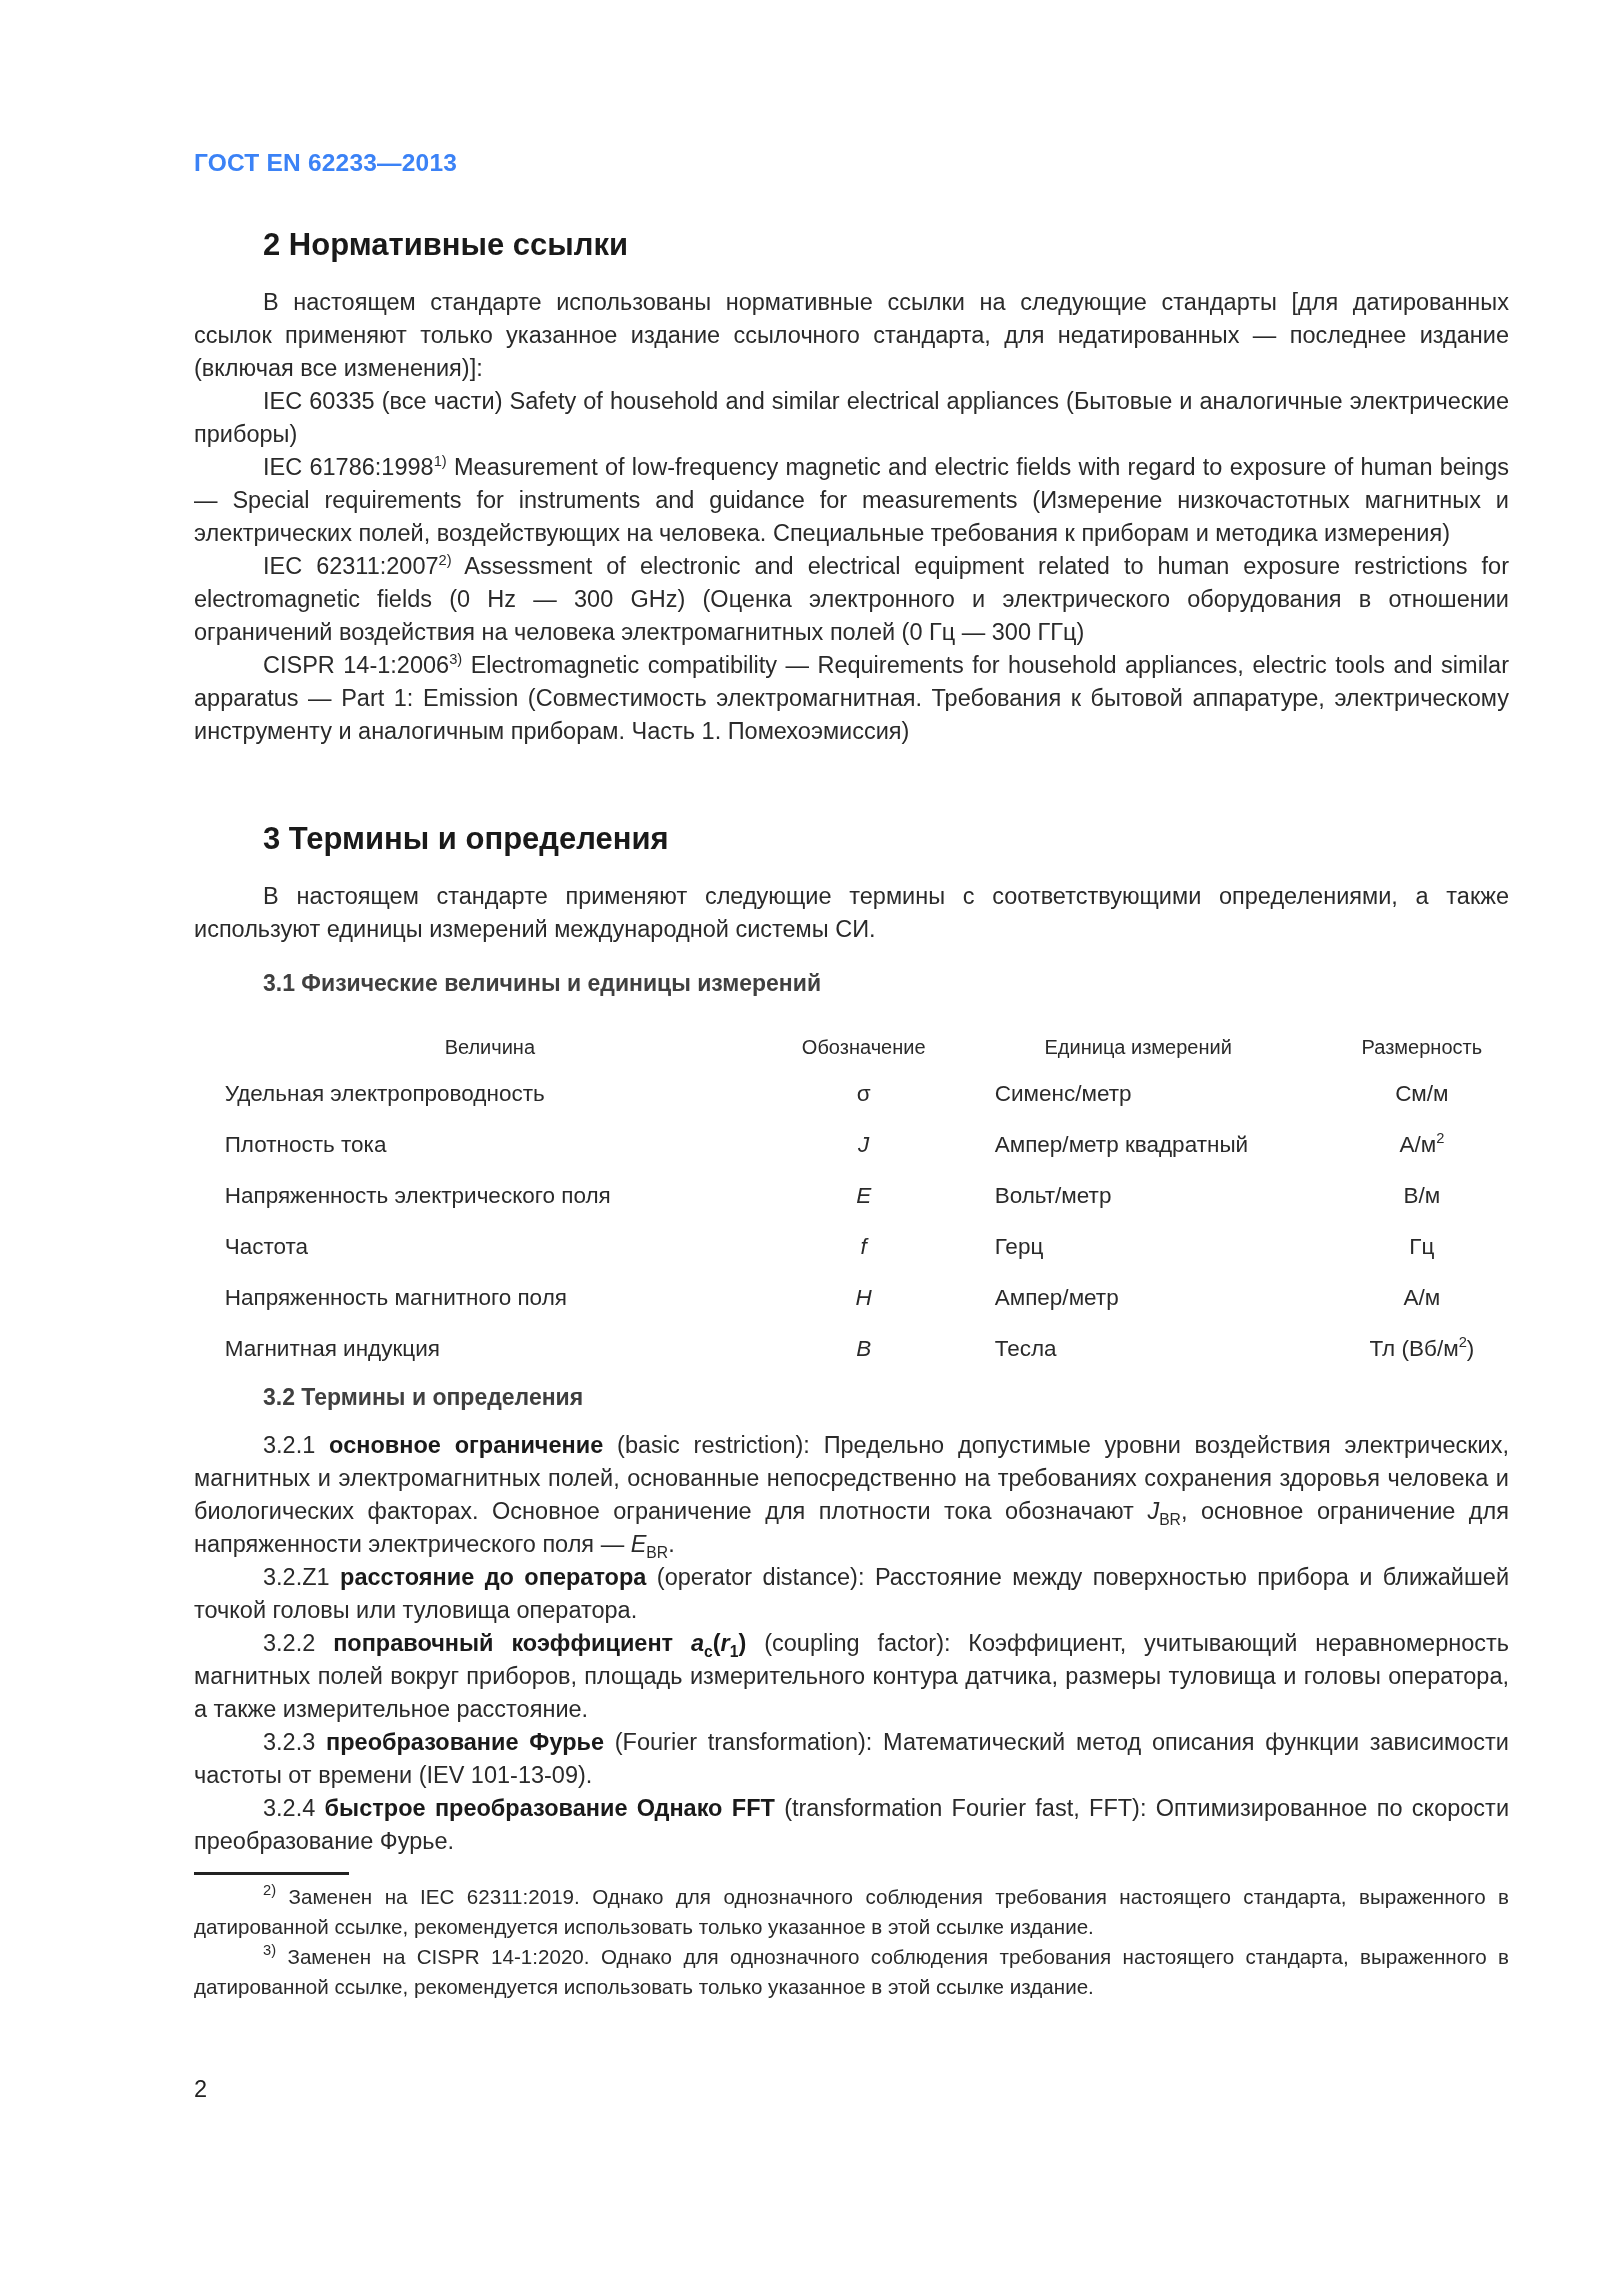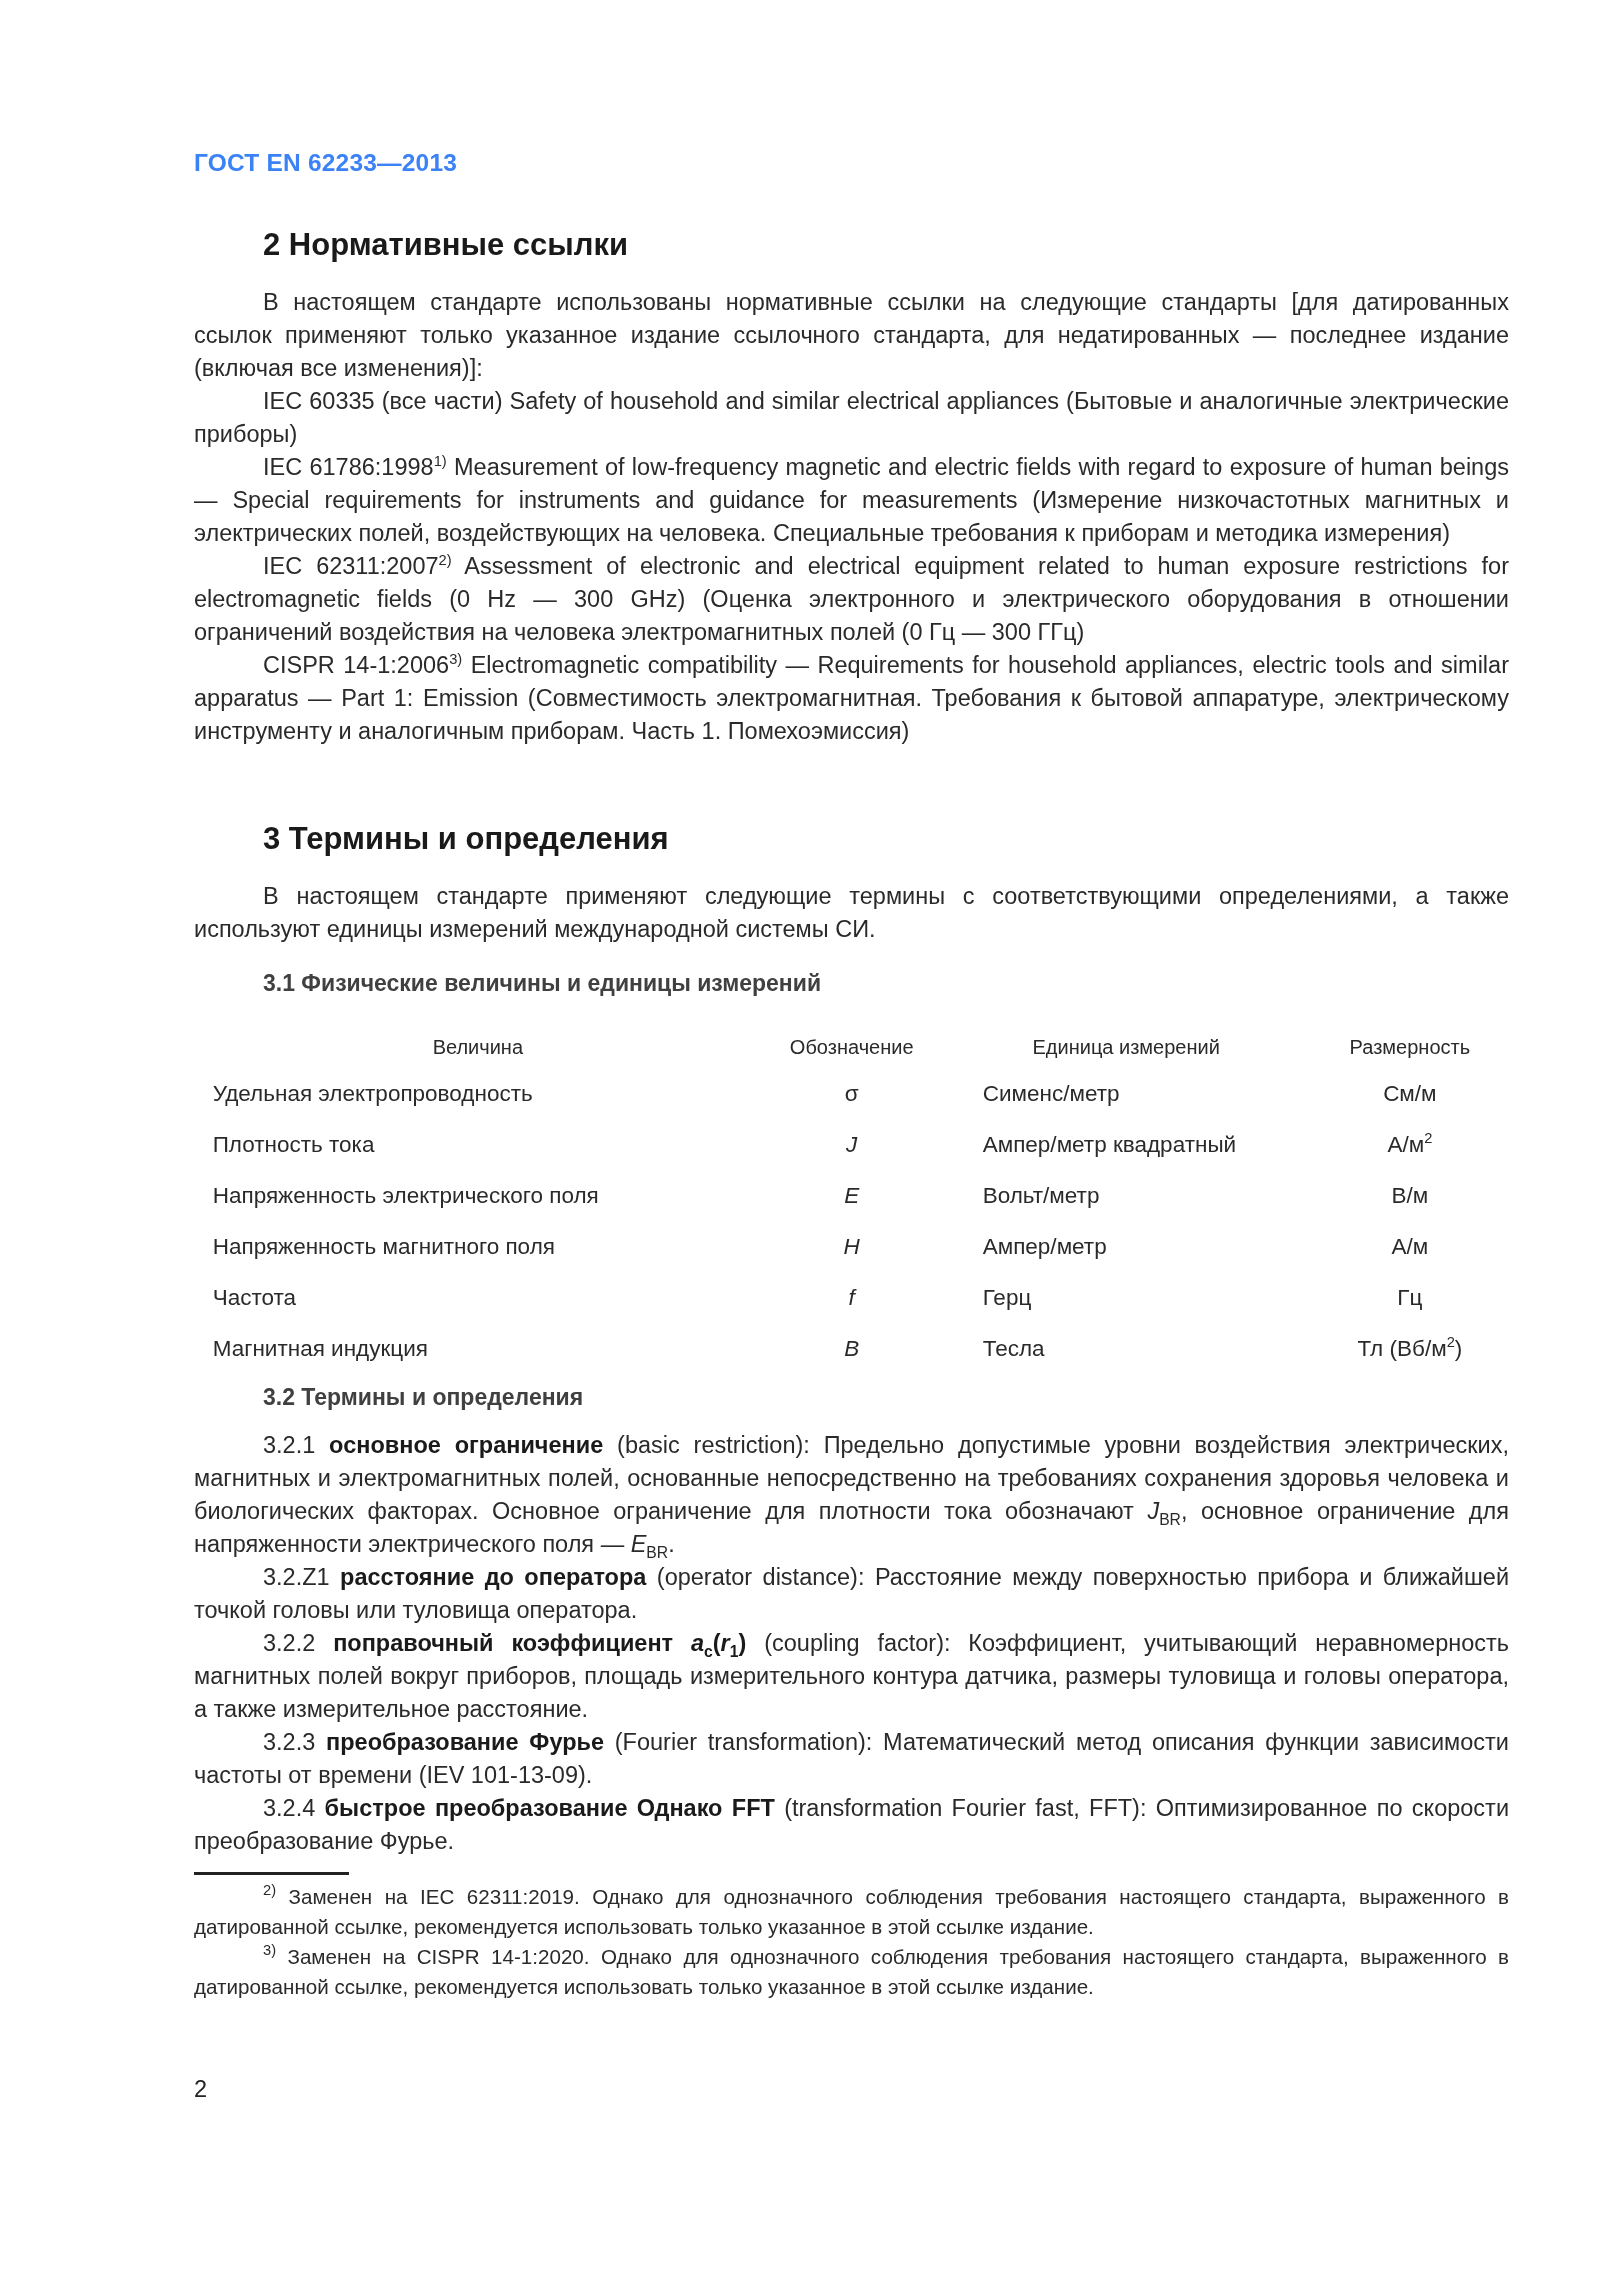--- a/index.html
+++ b/index.html
@@ -9,21 +9,21 @@
   .hdr { position:absolute; top:149px; left:0; font-size:24.5px; font-weight:bold; color:#3b82f6; letter-spacing:0.2px; }
   .h2 { position:absolute; left:69px; font-size:31px; font-weight:bold; color:#1a1a1a; }
   .h3 { position:absolute; left:69px; font-size:23px; font-weight:bold; color:#404040; }
   .para { position:absolute; left:0; width:1315px; font-size:23.5px; line-height:33px;
           text-align:justify; text-indent:69px; color:#2a2a2a; }
   .para p { margin:0; text-indent:69px; text-align:justify; text-align-last:left; }
   sup { font-size:14.7px; line-height:0; vertical-align:8.8px; }
   sub { font-size:15.7px; line-height:0; vertical-align:-5.9px; }
   .it { font-style:italic; }
   b { color:#1a1a1a; }
-  table.units { position:absolute; left:4px; top:1027px; width:1315px; border-collapse:collapse; font-size:22.5px; color:#2a2a2a; }
+  table.units { position:absolute; left:16px; top:1027px; width:1315px; border-collapse:collapse; font-size:22.5px; color:#2a2a2a; }
   table.units th { font-weight:normal; font-size:20px; height:39px; vertical-align:middle; }
   table.units td { height:49px; vertical-align:middle; }
   .c1 { width:544px; padding-left:14.7px; text-align:left; }
   .c1h { text-align:center; width:544px; }
   .c2 { width:186px; text-align:center; }
   .c3 { width:323px; text-align:left; padding-left:37px; }
   .c3h { text-align:center; }
   .c4 { text-align:center; }
   .fnline { position:absolute; left:0; top:1872px; width:155px; height:2.9px; background:#222; }
   .fn { position:absolute; left:0; width:1315px; font-size:20.6px; line-height:30px; color:#2a2a2a; }
@@ -77,30 +77,30 @@
         <td class="c3">Ампер/метр квадратный</td>
         <td class="c4"><span>А/м</span><sup>2</sup></td>
       </tr>
       <tr>
         <td class="c1">Напряженность электрического поля</td>
         <td class="c2 it">E</td>
         <td class="c3">Вольт/метр</td>
         <td class="c4"><span>В/м</span></td>
       </tr>
       <tr>
+        <td class="c1">Частота</td>
+        <td class="c2 it">f</td>
+        <td class="c3">Герц</td>
+        <td class="c4"><span>Гц</span></td>
+      </tr>
+      <tr>
         <td class="c1">Напряженность магнитного поля</td>
         <td class="c2 it">H</td>
         <td class="c3">Ампер/метр</td>
         <td class="c4"><span>А/м</span></td>
-      </tr>
-      <tr>
-        <td class="c1">Частота</td>
-        <td class="c2 it">f</td>
-        <td class="c3">Герц</td>
-        <td class="c4"><span>Гц</span></td>
       </tr>
       <tr>
         <td class="c1">Магнитная индукция</td>
         <td class="c2 it">B</td>
         <td class="c3">Тесла</td>
         <td class="c4"><span>Тл (Вб/м</span><sup>2</sup><span>)</span></td>
       </tr>
     </tbody>
   </table>
 

